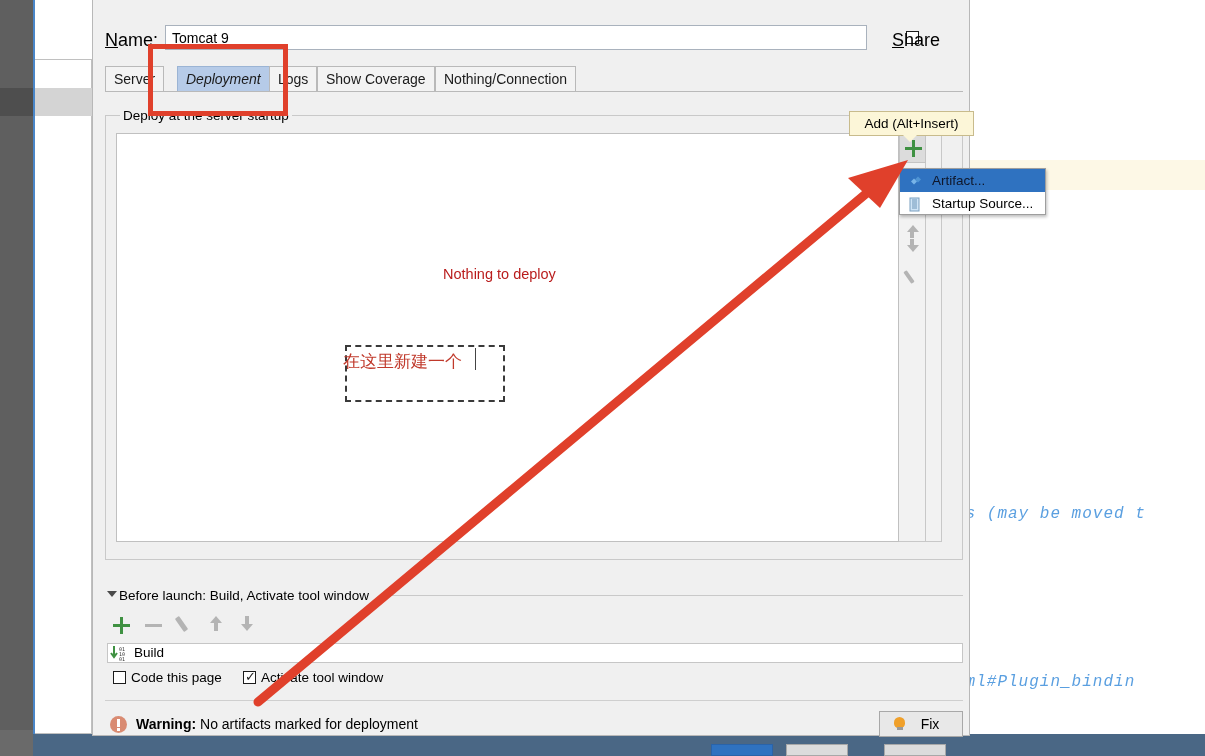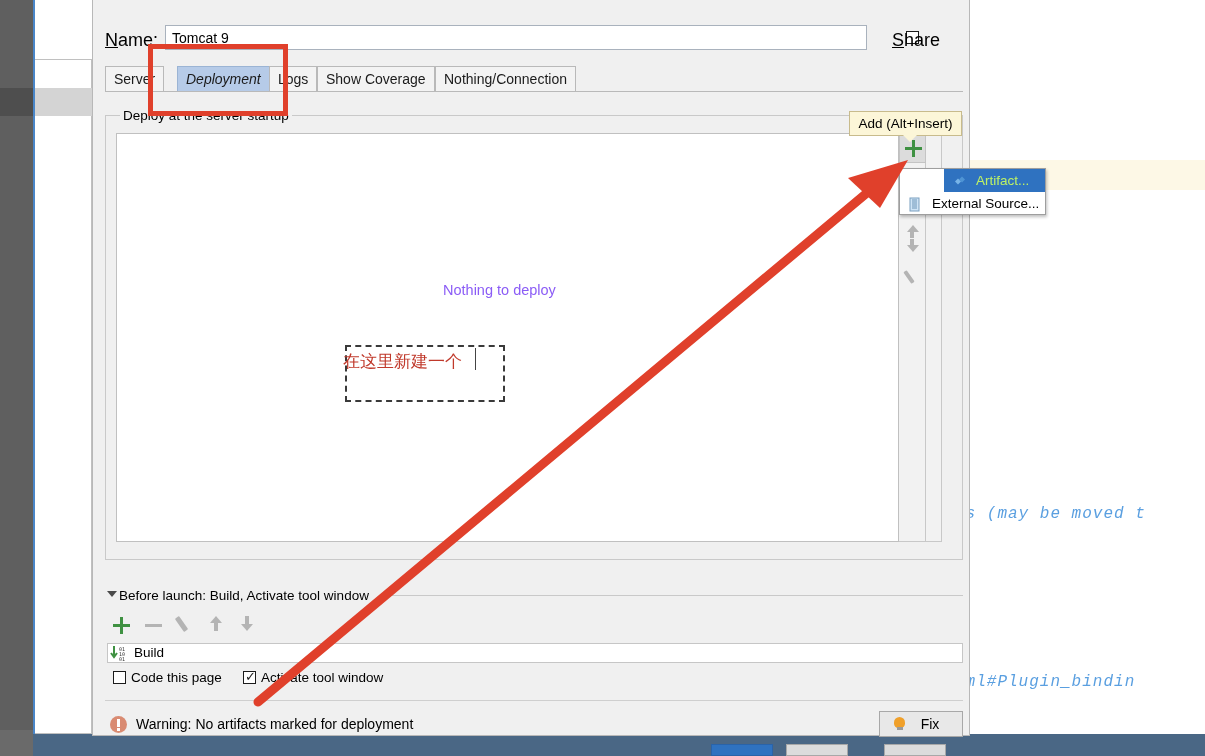--- a/index.html
+++ b/index.html
@@ -64,57 +64,57 @@
   
   #deploy-title{left:120px;top:108px;font-size:13.5px;background:#f0f0f0;padding:0 3px;z-index:3;}
   #deploy-group{
     left:105px;top:115px;width:858px;height:445px;
     border:1px solid #c9c9c9;box-sizing:border-box;background:#f0f0f0;
   }
   #deploy-list{
     left:116px;top:133px;width:783px;height:409px;
     background:#ffffff;border:1px solid #c0c0c0;box-sizing:border-box;
   }
-  #nothing{left:443px;top:266px;color:#8b5cf6;font-size:14.5px;margin-top:16px;}
+  #nothing{left:443px;top:266px;color:#b91c1c;font-size:14.5px;}
 
   
   #tool-col{left:899px;top:133px;width:27px;height:409px;background:#f2f2f2;border:1px solid #c8c8c8;border-left:none;box-sizing:border-box;}
   #tool-scroll{left:926px;top:133px;width:16px;height:409px;background:#f2f2f2;border:1px solid #c8c8c8;border-left:none;box-sizing:border-box;}
   .tbtn{position:absolute;left:899px;width:27px;height:30px;}
   #tbtn-add{top:133px;background:#dcdcdc;border:1px solid #c4c4c4;box-sizing:border-box;}
 
   
   .plus{position:relative;width:17px;height:17px;}
   .plus:before,.plus:after{content:"";position:absolute;background:#3f9142;}
   .plus:before{left:0;top:7px;width:17px;height:3px;}
   .plus:after{left:7px;top:0;width:3px;height:17px;}
 
   .arrow-gray{width:0;height:0;border-left:6px solid transparent;border-right:6px solid transparent;}
   .arrow-down{border-top:7px solid #b4b4b4;}
   .arrow-up{border-bottom:7px solid #b4b4b4;}
   .arrow-stem{width:4px;background:#b4b4b4;}
 
   
   #tooltip{
-    left:849px;top:111px;width:113px;height:25px;
+    left:849px;top:111px;width:125px;height:25px;
     background:#fcf6d8;border:1px solid #c8bb8c;box-sizing:border-box;
     font-size:13.5px;line-height:23px;text-align:center;color:#000;z-index:40;
   }
   #tooltip-tail{left:903px;top:135px;width:0;height:0;
     border-left:7px solid transparent;border-right:7px solid transparent;
     border-top:7px solid #fcf6d8;z-index:41;}
 
   
   #menu{
     left:899px;top:168px;width:147px;height:47px;
     background:#ffffff;border:1px solid #9e9e9e;box-sizing:border-box;z-index:45;
     box-shadow:1px 2px 3px rgba(0,0,0,.25);
   }
   .mi{position:relative;height:23px;line-height:23px;font-size:13.5px;padding-left:32px;color:#000;}
-  .mi.sel{background:#2f72c0;color:#bef264;margin-left:44px;}
+  .mi.sel{background:#2f72c0;color:#0f172a;}
   .mi-icon{position:absolute;left:7px;top:4px;width:15px;height:15px;}
 
   
   #bl-arrow{left:107px;top:591px;width:0;height:0;border-left:5px solid transparent;border-right:5px solid transparent;border-top:6px solid #4a4a4a;}
   #bl-title{left:119px;top:588px;font-size:13.5px;}
   #bl-line{left:390px;top:595px;width:573px;height:1px;background:#c9c9c9;}
   #bl-toolbar{left:107px;top:613px;width:856px;height:30px;}
   #bl-list{left:107px;top:643px;width:856px;height:20px;background:#ffffff;border:1px solid #c6c6c6;box-sizing:border-box;}
   #build-icon{left:110px;top:645px;width:20px;height:16px;}
   #build-label{left:134px;top:645px;font-size:13.5px;}
@@ -125,21 +125,21 @@
   #cb2-label{left:261px;top:670px;font-size:13.5px;}
   .tick{position:absolute;left:1px;top:-2px;font-size:13px;line-height:13px;color:#1b1b1b;}
 
   #sep-line{left:105px;top:700px;width:858px;height:1px;background:#cfcfcf;}
 
   
   #warn-icon{left:110px;top:716px;width:17px;height:17px;border-radius:50%;background:#d98b72;}
   #warn-icon i{position:absolute;left:7px;top:3px;width:3px;height:8px;background:#fff;}
   #warn-icon b{position:absolute;left:7px;top:12px;width:3px;height:3px;background:#fff;}
   #warn-text{left:136px;top:716px;font-size:14px;}
-  #warn-text b{font-weight:normal;}
+  #warn-text b{font-weight:bold;}
   #fix-btn{
     left:879px;top:711px;width:84px;height:26px;
     background:#e8e8e8;border:1px solid #a8a8a8;box-sizing:border-box;
     font-size:14px;line-height:24px;text-align:center;
   }
   #bulb{position:absolute;left:14px;top:5px;width:11px;height:11px;border-radius:50% 50% 40% 40%;background:#f0a02a;}
   #bulb-base{position:absolute;left:17px;top:15px;width:6px;height:3px;background:#9a9a9a;}
 
   
   .dlgbtn{position:absolute;top:744px;height:12px;box-sizing:border-box;}
@@ -240,21 +240,21 @@
         <rect x="3" y="1" width="9" height="13" fill="#cfe4f6" stroke="#7a9fbf" stroke-width="1"></rect>
         <g stroke="#6f96b8" stroke-width="1">
           <line x1="5" y1="3" x2="10" y2="3"></line>
             <line x1="5" y1="5" x2="10" y2="5"></line>
           <line x1="5" y1="7" x2="10" y2="7"></line>
             <line x1="5" y1="9" x2="10" y2="9"></line>
           <line x1="5" y1="11" x2="10" y2="11"></line>
         </g>
       </svg>
     </span>
-    <span>External Source...</span>
+    <span>Startup Source...</span>
   </div>
 </div>
 
 <div class="abs" id="bl-arrow"></div>
 <div class="abs" id="bl-title">Before launch: Build, Activate tool window</div>
 <div class="abs" id="bl-line"></div>
 
 <div class="abs" id="bl-toolbar">
   <div class="abs" style="left:6px;top:4px;">
     <div class="plus"></div>

